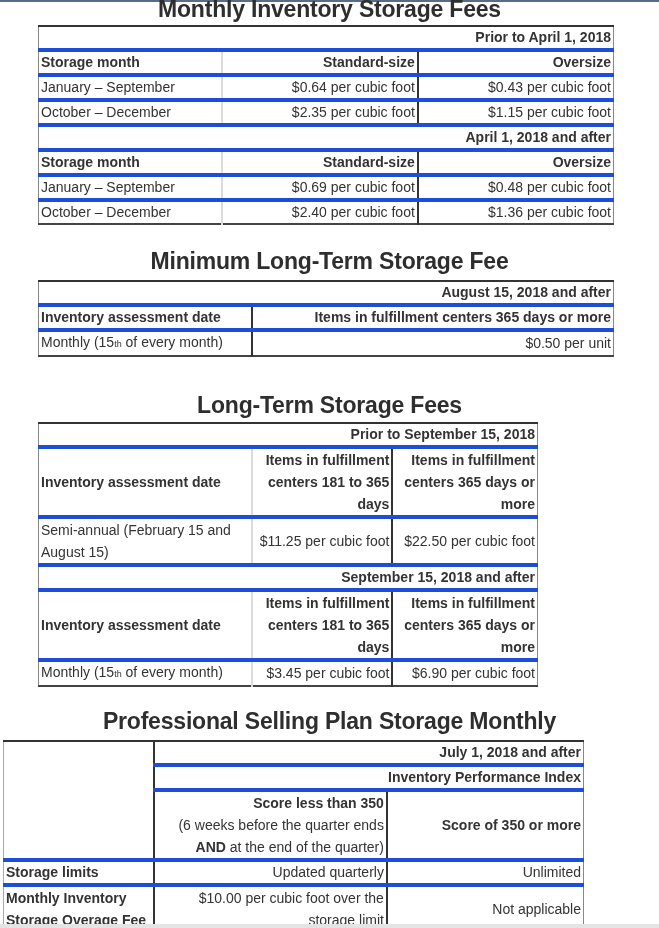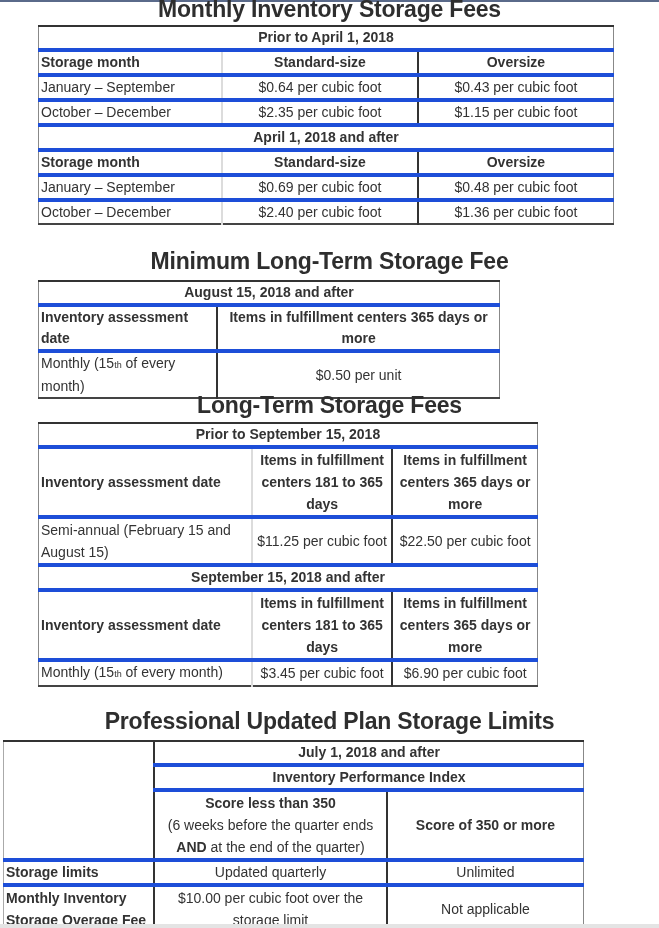--- a/index.html
+++ b/index.html
@@ -11,21 +11,21 @@
   .topline { position:absolute; left:0; top:0; width:659px; height:2px; background:#5a6a8a; }
   .bottomline { position:absolute; left:0; top:924px; width:659px; height:4px; background:#e4e4e4; }
   .title {
     position:absolute; left:0; width:659px; text-align:center;
     font-weight:bold; font-size:23px; color:#2e2e2e; letter-spacing:-0.2px;
   }
   table { position:absolute; border-collapse:collapse; font-size:14px; color:#333; }
   table.t { border-top:2px solid #333; border-bottom:2px solid #444; border-left:1px solid #888; border-right:1px solid #888; }
   td { padding:0 2px; border-top:4px solid #1d4ed8; vertical-align:middle; line-height:21px; }
   tr:first-child td { border-top:none; }
-  .c { text-align:center; }
+  .c { text-align:right; }
   .l { text-align:left; }
   .b { font-weight:bold; }
   .vd { border-left:2px solid #333; }
   .vl { border-left:2px solid #dcdcdc; }
   sup.th { font-size:9px; vertical-align:baseline; }
   .ml { line-height:22px; }
 </style>
 </head>
 <body>
 
@@ -72,21 +72,21 @@
   </tr>
   <tr>
     <td class="l">October – December</td>
     <td class="c vl">$2.40 per cubic foot</td>
     <td class="c vd">$1.36 per cubic foot</td>
   </tr>
 </tbody>
   </table>
 
 <div class="title" style="top:248px;">Minimum Long-Term Storage Fee</div>
-<table class="t" style="left:38px; top:280px; width:462px;">
+<table class="t" style="left:38px; top:280px; width:576px;">
   <colgroup>
       <col style="width:214px">
       <col style="width:362px">
     </colgroup>
   <tbody>
       <tr>
     <td colspan="2" class="c b">August 15, 2018 and after</td>
   </tr>
   <tr>
     <td class="l b">Inventory assessment date</td>
@@ -129,21 +129,21 @@
     <td class="c b vd ml">Items in fulfillment centers 365 days or more</td>
   </tr>
   <tr>
     <td class="l"><span>Monthly (15</span><sup class="th">th</sup><span> of every month)</span></td>
     <td class="c vl">$3.45 per cubic foot</td>
     <td class="c vd">$6.90 per cubic foot</td>
   </tr>
 </tbody>
   </table>
 
-<div class="title" style="top:708px;">Professional Updated Plan Storage Limits</div>
+<div class="title" style="top:708px;">Professional Selling Plan Storage Monthly</div>
 <table class="t" style="left:3px; top:740px; width:581px; border-left:1px solid #aaa;">
   <colgroup>
       <col style="width:165px">
       <col style="width:263px">
       <col style="width:219px">
     </colgroup>
   <tbody>
       <tr>
     <td rowspan="3"></td>
     <td colspan="2" class="c b" style="border-left:2px solid #333;">July 1, 2018 and after</td>

